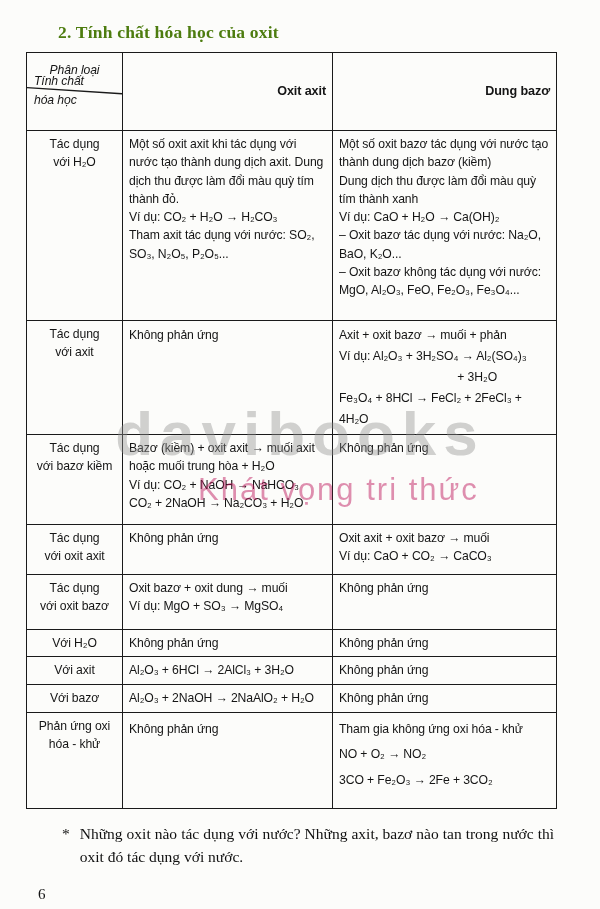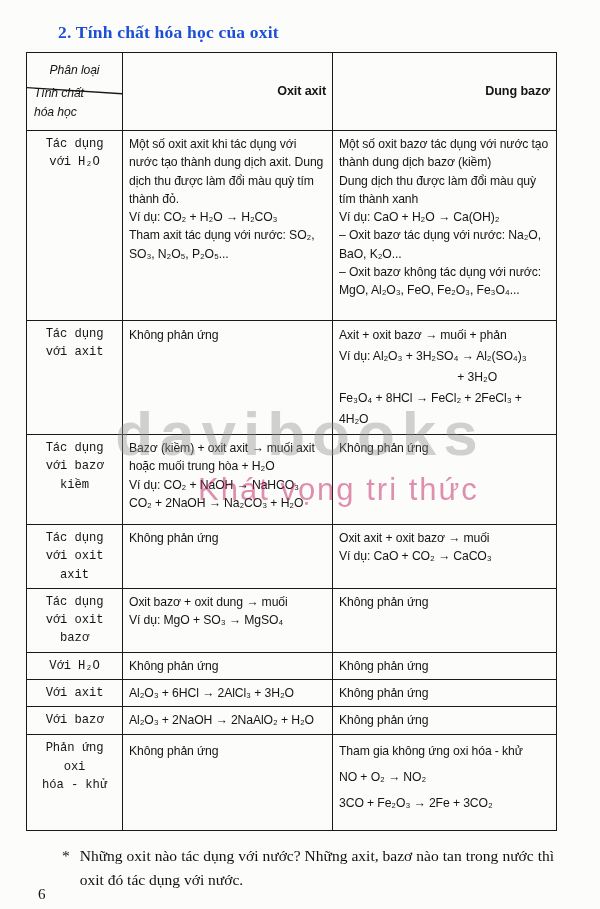--- a/index.html
+++ b/index.html
@@ -11,21 +11,21 @@
     color: #151515;
     font-family: "Liberation Sans", "DejaVu Sans", sans-serif;
   }
   .title {
     margin: 0;
     padding: 22px 0 9px 58px;
     font-family: "Liberation Serif", "DejaVu Serif", serif;
     font-size: 17.5px;
     font-weight: bold;
     letter-spacing: .2px;
-    color: #1d4ed8;
+    color: #4d7c0f;
   }
   table.props {
     border-collapse: collapse;
     table-layout: fixed;
     width: 530px;
     margin-left: 26px;
     border: 1.5px solid #1a1a1a;
     font-size: 12.2px;
     line-height: 1.5;
     letter-spacing: -0.1px;
@@ -36,27 +36,27 @@
   td { border: 1px solid #1a1a1a; padding: 4px 6px; vertical-align: top; }
 
   .tr-head { height: 78px; }
   .tr0 { height: 190px; } .tr1 { height: 98px; } .tr2 { height: 90px; }
   .tr3 { height: 50px; }  .tr4 { height: 55px; } .tr5 { height: 44px; }
   .tr6 { height: 26px; }  .tr7 { height: 27px; } .tr8 { height: 28px; }
   .tr9 { height: 96px; }
 
   td.corner { position: relative; font-style: italic; padding: 0; }
   .corner-top { text-align: center; padding-top: 8px; }
-  .corner-bottom { position: absolute; left: 7px; bottom: 9px; white-space: pre-line; text-align: left; }
+  .corner-bottom { position: absolute; left: 7px; bottom: 21px; white-space: pre-line; text-align: left; }
   .diag { position: absolute; left: 0; top: 0; width: 100%; height: 100%; }
 
   td.colhead { font-weight: bold; text-align: right; vertical-align: middle; font-size: 12.6px; }
 
   td.label-cell { text-align: center; }
-  .label-text { white-space: pre-line; font-family: Liberation Mono, monospace; }
+  .label-text { white-space: pre-line; }
 
   .cell-text { white-space: pre-wrap; }
   .tr1 .cell-text { line-height: 1.72; }
   .tr9 .cell-text { line-height: 2.1; }
 
   tr.subhead td { font-weight: bold; text-align: center; vertical-align: middle; }
   tr.subhead .cell-text { white-space: pre-line; }
 
   .footnote {
     display: flex;

